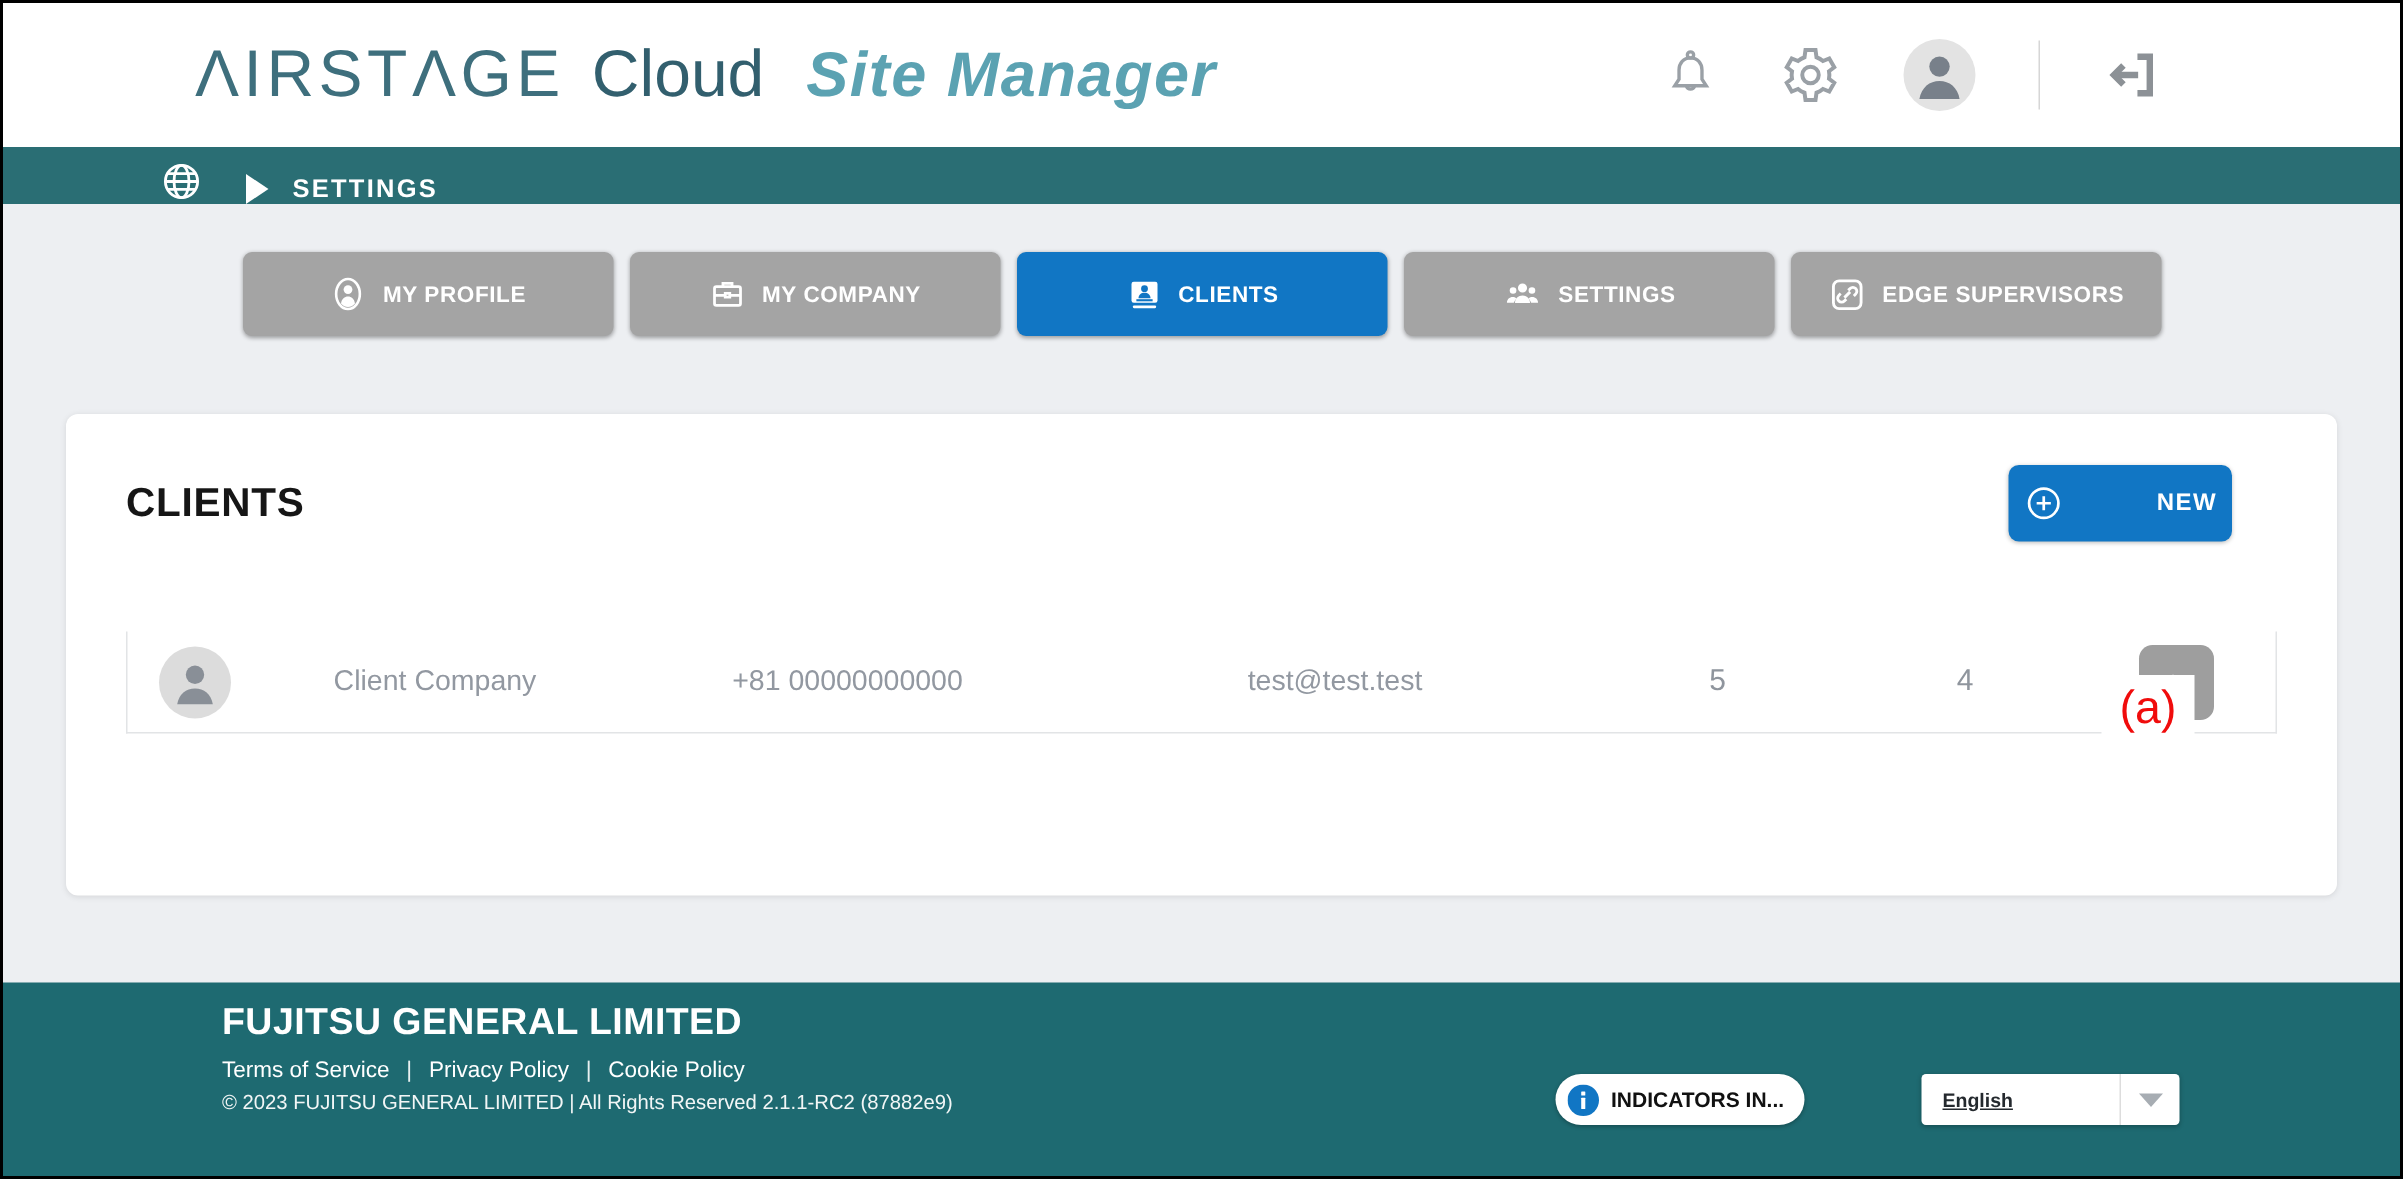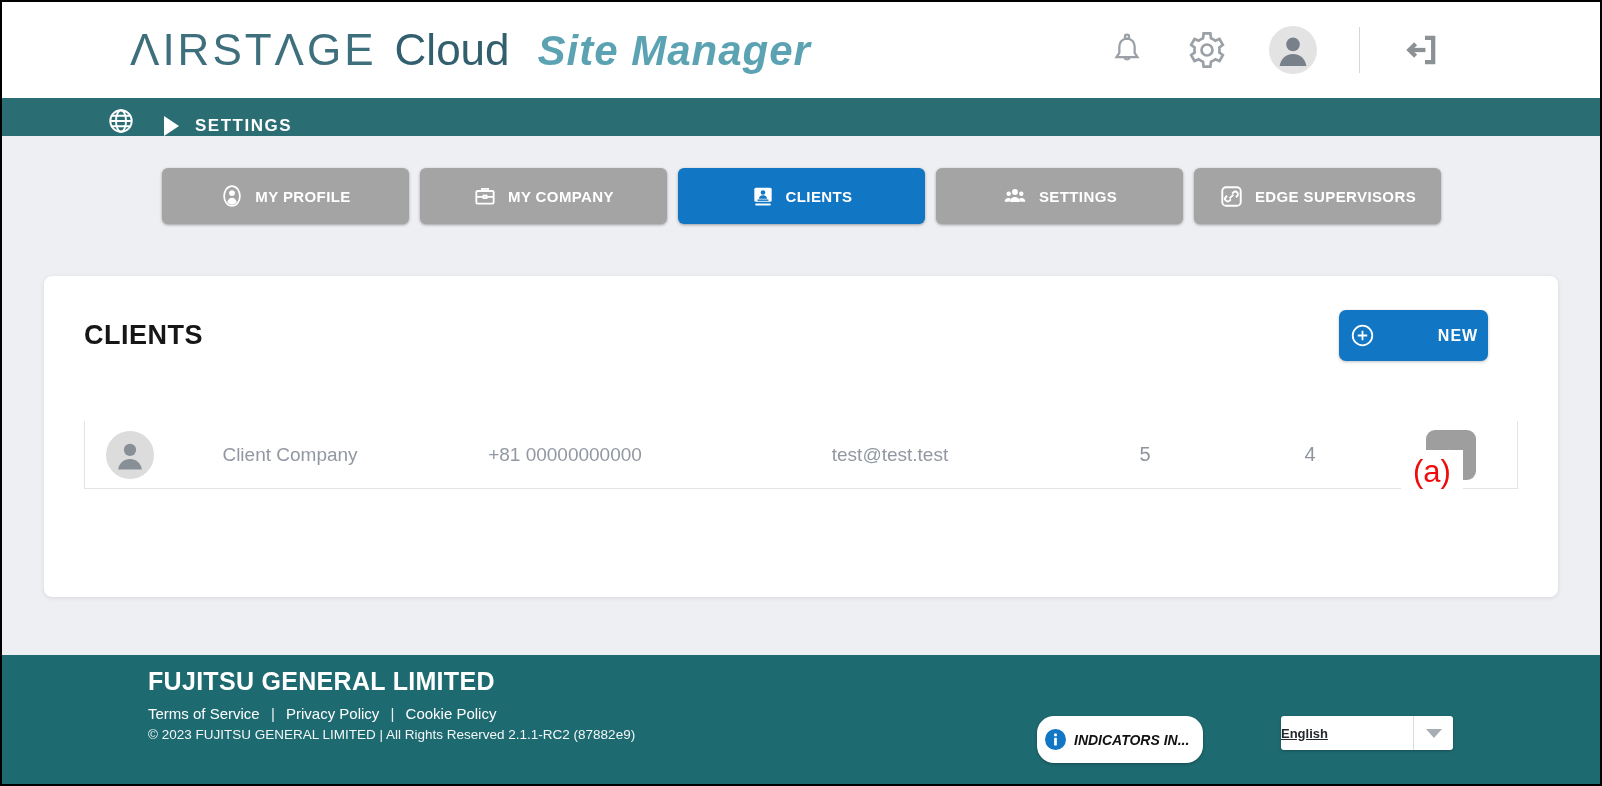--- a/index.html
+++ b/index.html
@@ -55,26 +55,26 @@
   .annotation { position:absolute; left:1399px; top:448px; width:62px; height:43px; background:#fff; z-index:5;
                 display:flex; align-items:center; justify-content:center; color:#f00c0c; font-size:31px; }
 
   
   .app-footer { height:129px; background:#1e6a71; color:#fff; flex:none; position:relative; padding:12px 0 0 146px; }
   .footer-company { font-size:25px; font-weight:700; letter-spacing:.3px; }
   .footer-links { margin-top:9px; font-size:15px; }
   .footer-link { color:#fff; text-decoration:none; cursor:pointer; }
   .footer-sep { margin:0 7px; color:#e8f0f0; }
   .footer-copy { margin-top:5px; font-size:13.5px; color:#f2f6f6; }
-  .indicators-btn { position:absolute; left:1035px; top:61px; height:47px; padding:0 14px 0 8px; background:#fff; border:none; border-radius:17px; cursor:pointer;
-                    display:flex; align-items:center; gap:8px; box-shadow:0 1px 3px rgba(0,0,0,.3);font-style:italic; }
+  .indicators-btn { position:absolute; left:1035px; top:61px; height:34px; padding:0 14px 0 8px; background:#fff; border:none; border-radius:17px; cursor:pointer;
+                    display:flex; align-items:center; gap:8px; box-shadow:0 1px 3px rgba(0,0,0,.3); }
   .indicators-label { font-size:14px; font-weight:700; color:#111; white-space:nowrap; }
   .lang-select { position:absolute; left:1279px; top:61px; width:172px; height:34px; background:#fff; border-radius:3px; cursor:pointer;
                  display:flex; align-items:center; overflow:hidden; box-shadow:0 1px 3px rgba(0,0,0,.25); }
-  .lang-label { flex:1; font-size:13px; font-weight:700; color:#24292e;text-decoration:underline; }
+  .lang-label { flex:1; padding-left:14px; font-size:13px; font-weight:700; color:#24292e;text-decoration:underline; }
   .lang-caret-zone { width:40px; height:100%; border-left:1px solid #dddddd; display:flex; align-items:center; justify-content:center; }
   .caret-down { width:0; height:0; border-left:8px solid transparent; border-right:8px solid transparent; border-top:9px solid #a7adb3; }
 
   svg { display:block; }
 </style>
 </head>
 <body>
 
 <div class="frame">
 

